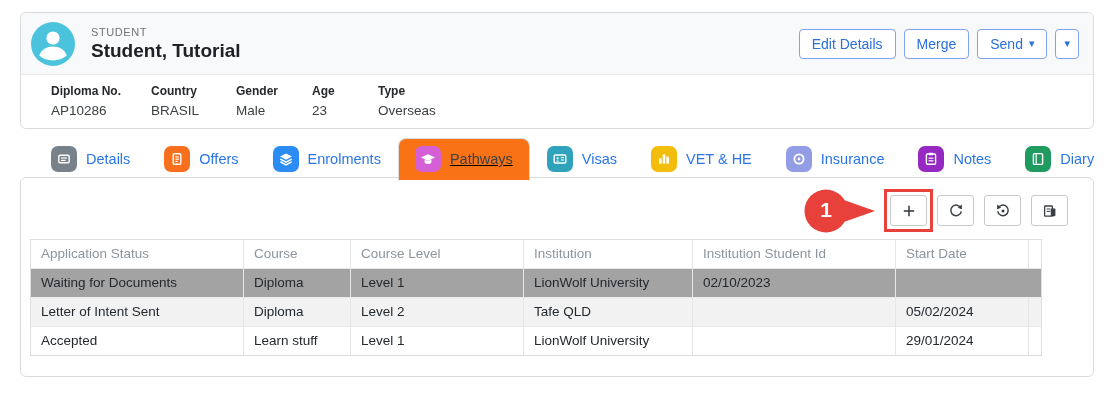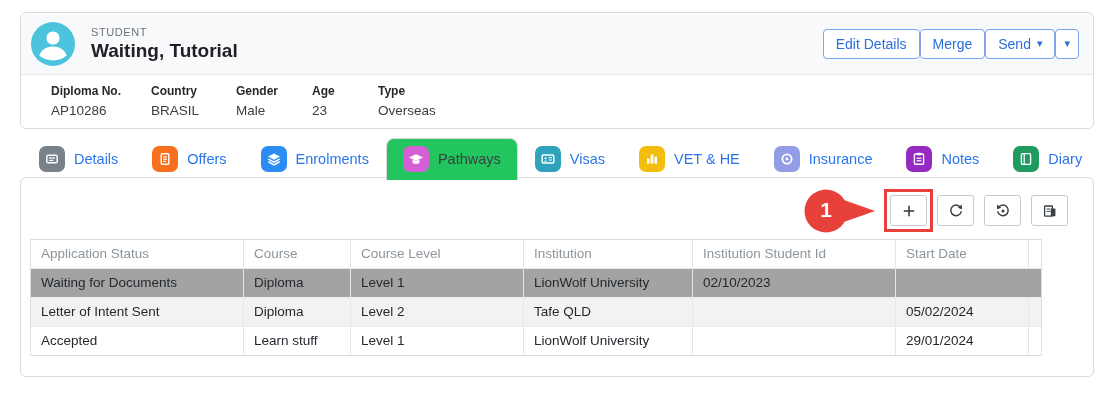--- a/index.html
+++ b/index.html
@@ -7,39 +7,39 @@
   body { font-family:"Liberation Sans", sans-serif; }
   .page { position:relative; width:1106px; height:403px; background:#fff; overflow:hidden; }
 
   
   .card { position:absolute; left:20px; top:12px; width:1074px; border:1px solid #d9dbde; border-radius:6px; background:#fff; }
   .card-header { display:flex; align-items:center; background:#f8f9fa; border-radius:6px 6px 0 0; padding:8px 14px 8px 10px; height:61px; }
   .avatar { width:44px; height:44px; flex:0 0 44px; margin-right:16px; }
   .title-block { flex:1 1 auto; }
   .entity-label { font-size:11px; color:#6f7378; letter-spacing:0.6px; margin-bottom:2px; }
   .student-name { font-size:19px; font-weight:bold; color:#202124; }
-  .header-actions { display:flex; gap:0; align-items:center; }
+  .header-actions { display:flex; gap:8px; align-items:center; }
   .hbtn { background:#fff; border:1px solid #7ea4ef; color:#2a6fdb; font-family:inherit; font-size:14px; border-radius:4px; padding:5px 12px; display:flex; align-items:center; gap:6px; cursor:pointer; height:30px; }
   .hbtn.caret-only { padding:5px 8px; }
   .hbtn .caret { font-size:11px; line-height:1; }
 
   .info-bar { display:flex; border-top:1px solid #e6e8ea; background:#fff; padding:9px 0 10px 30px; border-radius:0 0 6px 6px; }
   .info-field { margin-right:0; }
   .info-field:nth-child(1){ width:100px; } .info-field:nth-child(2){ width:85px; }
   .info-field:nth-child(3){ width:76px; } .info-field:nth-child(4){ width:66px; }
   .info-label { font-size:12px; font-weight:bold; color:#26282b; margin-bottom:5px; }
   .info-value { font-size:13.5px; color:#3c4043; }
 
   
-  .tabs { position:absolute; left:12px; top:138px; width:1074px; display:flex; align-items:flex-end; gap:0; padding-left:10px; z-index:3; }
+  .tabs { position:absolute; left:24px; top:138px; width:1074px; display:flex; align-items:flex-end; gap:0; padding-left:10px; z-index:3; }
   .tab { display:flex; align-items:center; gap:9px; padding:7px 16px 8px 16px; cursor:pointer; border:1px solid transparent; border-bottom:none; }
   .tab-icon { width:26px; height:26px; border-radius:7px; display:flex; align-items:center; justify-content:center; }
   .tab-icon svg { width:16px; height:16px; display:block; }
   .tab-label { font-size:14.5px; color:#2a76e8; white-space:nowrap; }
-  .tab.active { background:#22c55e; border:1px solid #d9dbde; border-bottom:1px solid #fff; border-radius:8px 8px 0 0; margin-bottom:-1px; position:relative; z-index:4; }
+  .tab.active { background:#f97316; border:1px solid #d9dbde; border-bottom:1px solid #fff; border-radius:8px 8px 0 0; margin-bottom:-1px; position:relative; z-index:4;text-decoration:underline; }
   .tab.active .tab-label { color:#3c4043; }
 
   
   .panel { position:absolute; left:20px; top:177px; width:1074px; height:200px; background:#fff; border:1px solid #d9dbde; border-radius:6px; }
   .toolbar { display:flex; justify-content:flex-end; align-items:center; gap:10px; padding:17px 25px 13px 0; position:relative; }
   .tool-wrap { position:relative; display:inline-flex; }
   .tool-btn { width:37px; height:31px; background:#fff; border:1px solid #c6c9cc; border-radius:3px; display:flex; align-items:center; justify-content:center; cursor:pointer; }
   .tool-btn svg { width:16px; height:16px; display:block; }
   .tool-wrap.highlighted::before { content:''; position:absolute; inset:-6px; border:3px solid #e8413c; z-index:2; pointer-events:none; }
 
@@ -69,21 +69,21 @@
     <div class="card-header">
       <div class="avatar">
         <svg viewBox="0 0 44 44">
             <circle cx="22" cy="22" r="22" fill="#4cc3dd"></circle>
             <circle cx="22" cy="16" r="6.6" fill="#fff"></circle>
             <path d="M8.2 33.6 C10.4 27.2 15.8 24.4 22 24.4 C28.2 24.4 33.6 27.2 35.8 33.6 A22 22 0 0 1 8.2 33.6 Z" fill="#fff"></path>
           </svg>
       </div>
       <div class="title-block">
         <div class="entity-label">STUDENT</div>
-        <div class="student-name">Waiting, Tutorial</div>
+        <div class="student-name">Student, Tutorial</div>
       </div>
       <div class="header-actions">
           <button class="hbtn">
             <span class="hbtn-label">Edit Details</span>
           </button>
           <button class="hbtn">
             <span class="hbtn-label">Merge</span>
           </button>
           <button class="hbtn">
             <span class="hbtn-label">Send</span>

